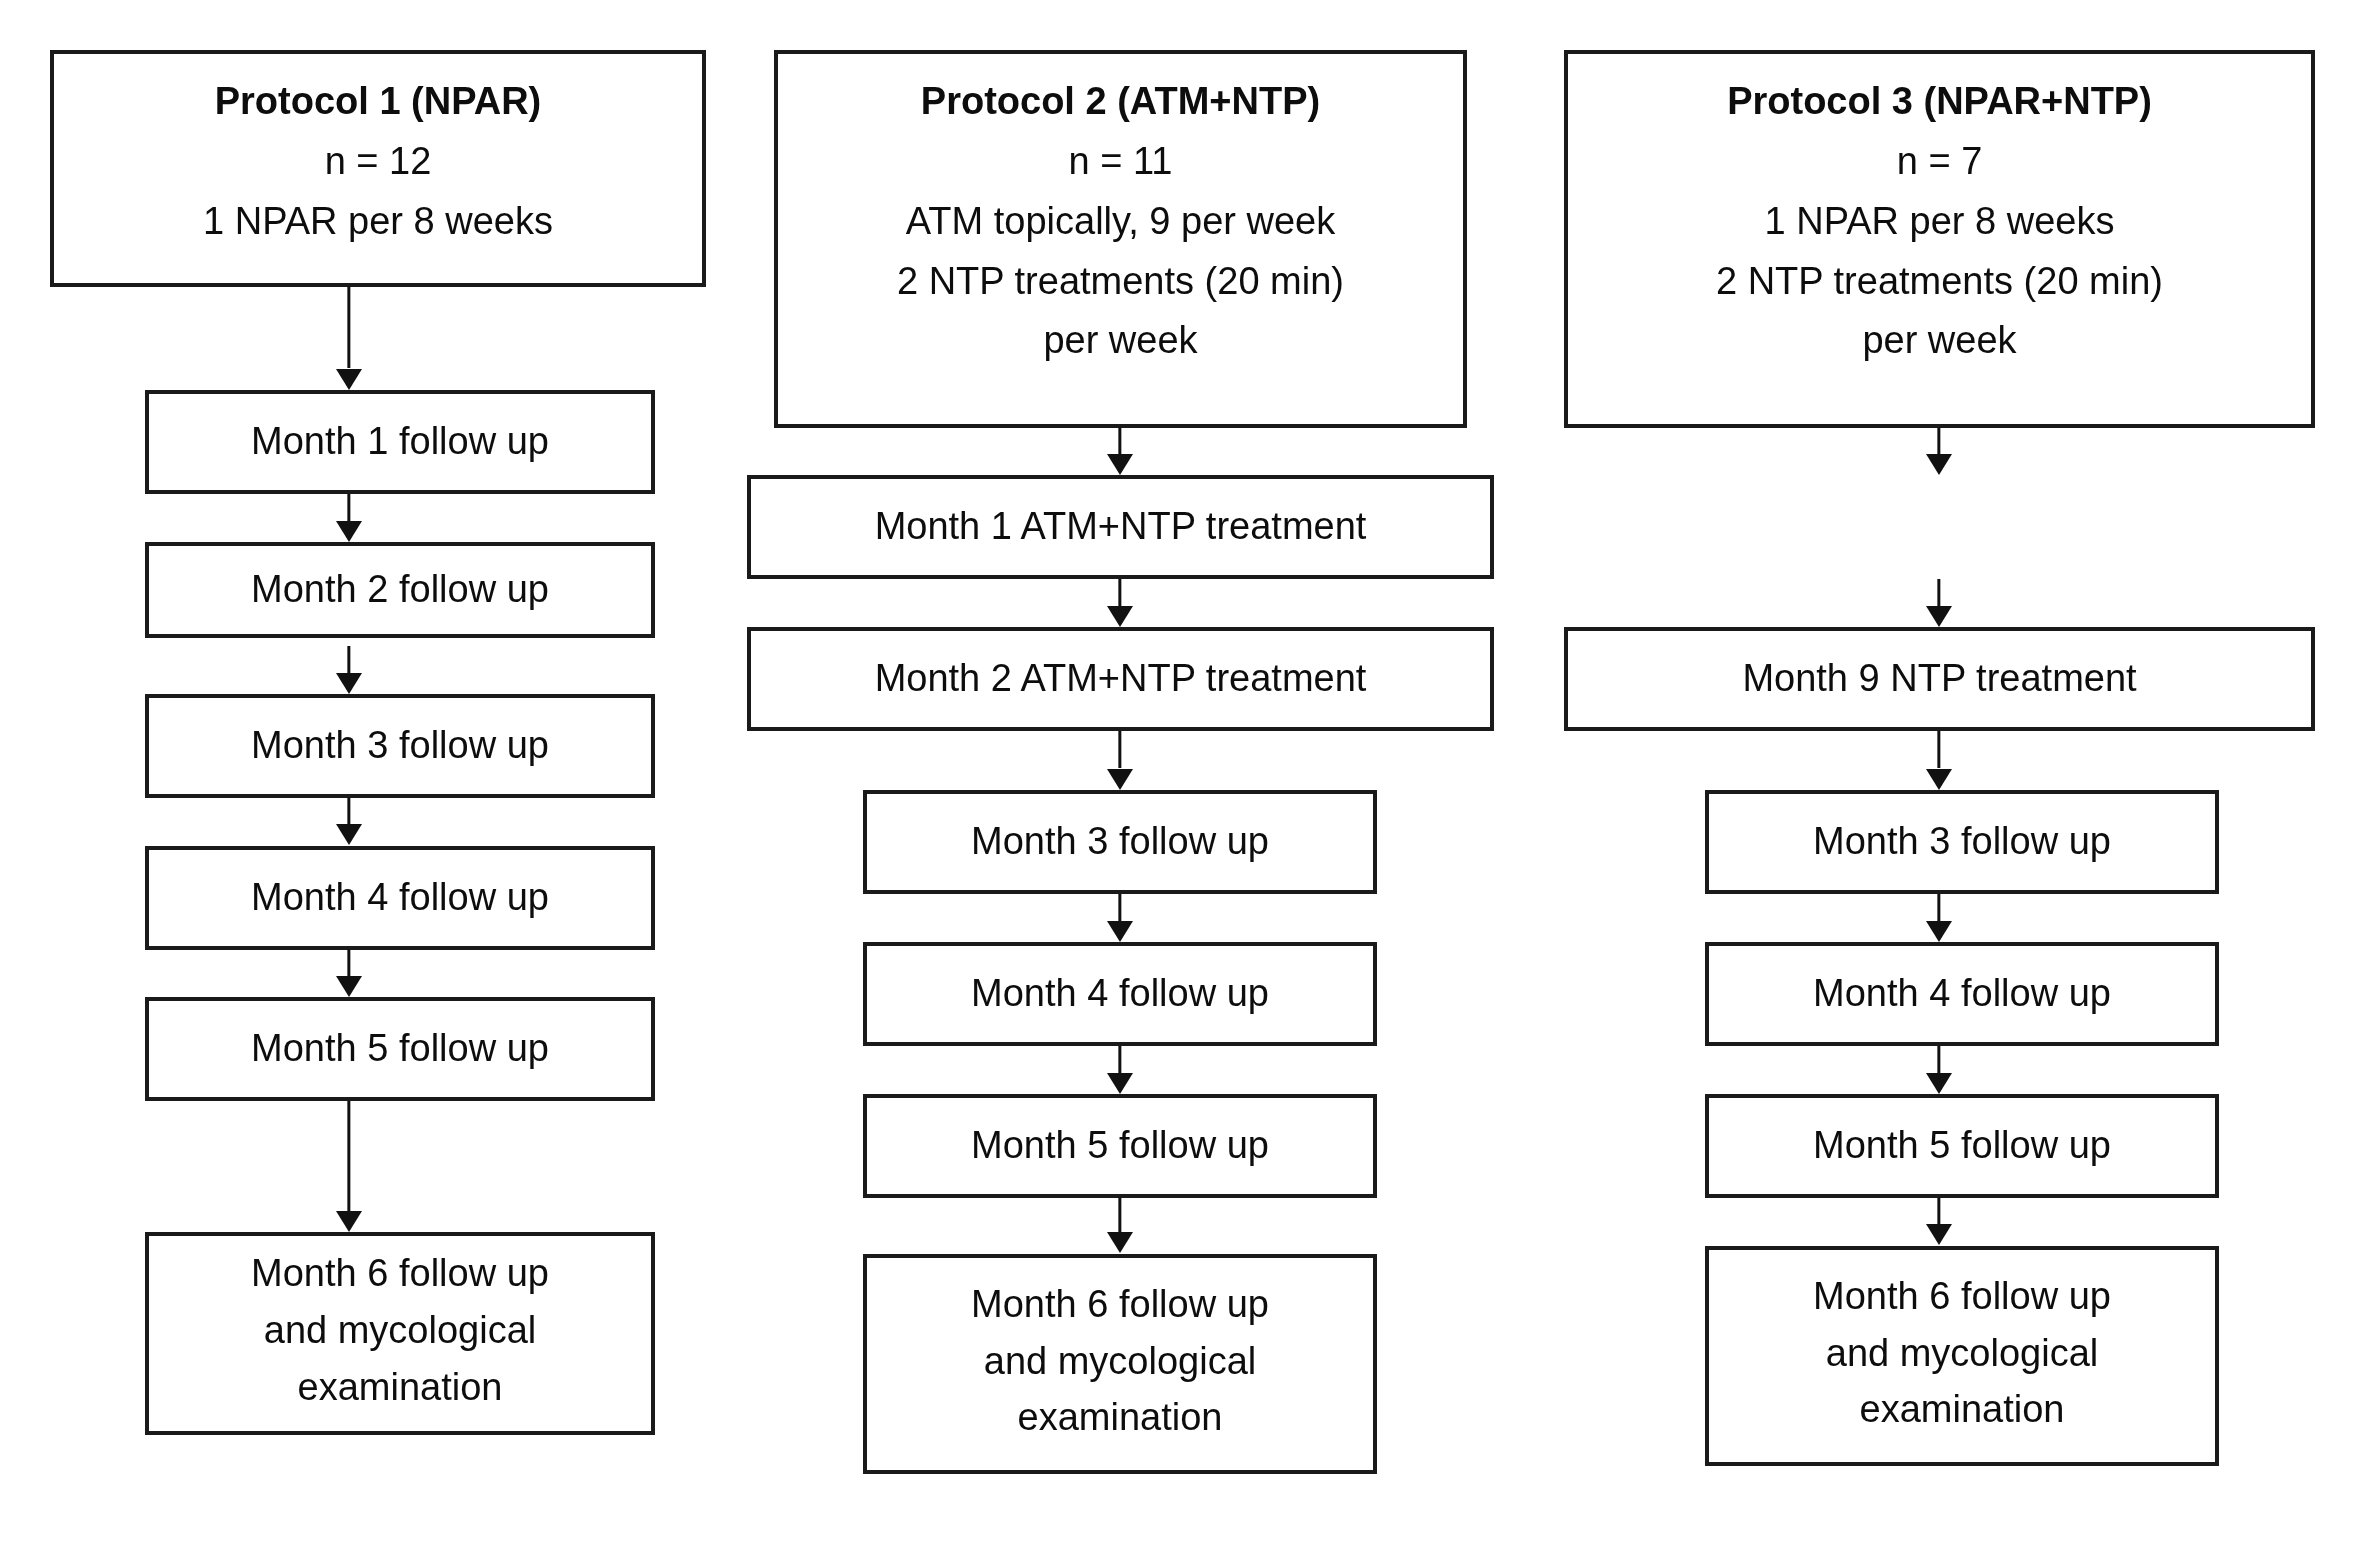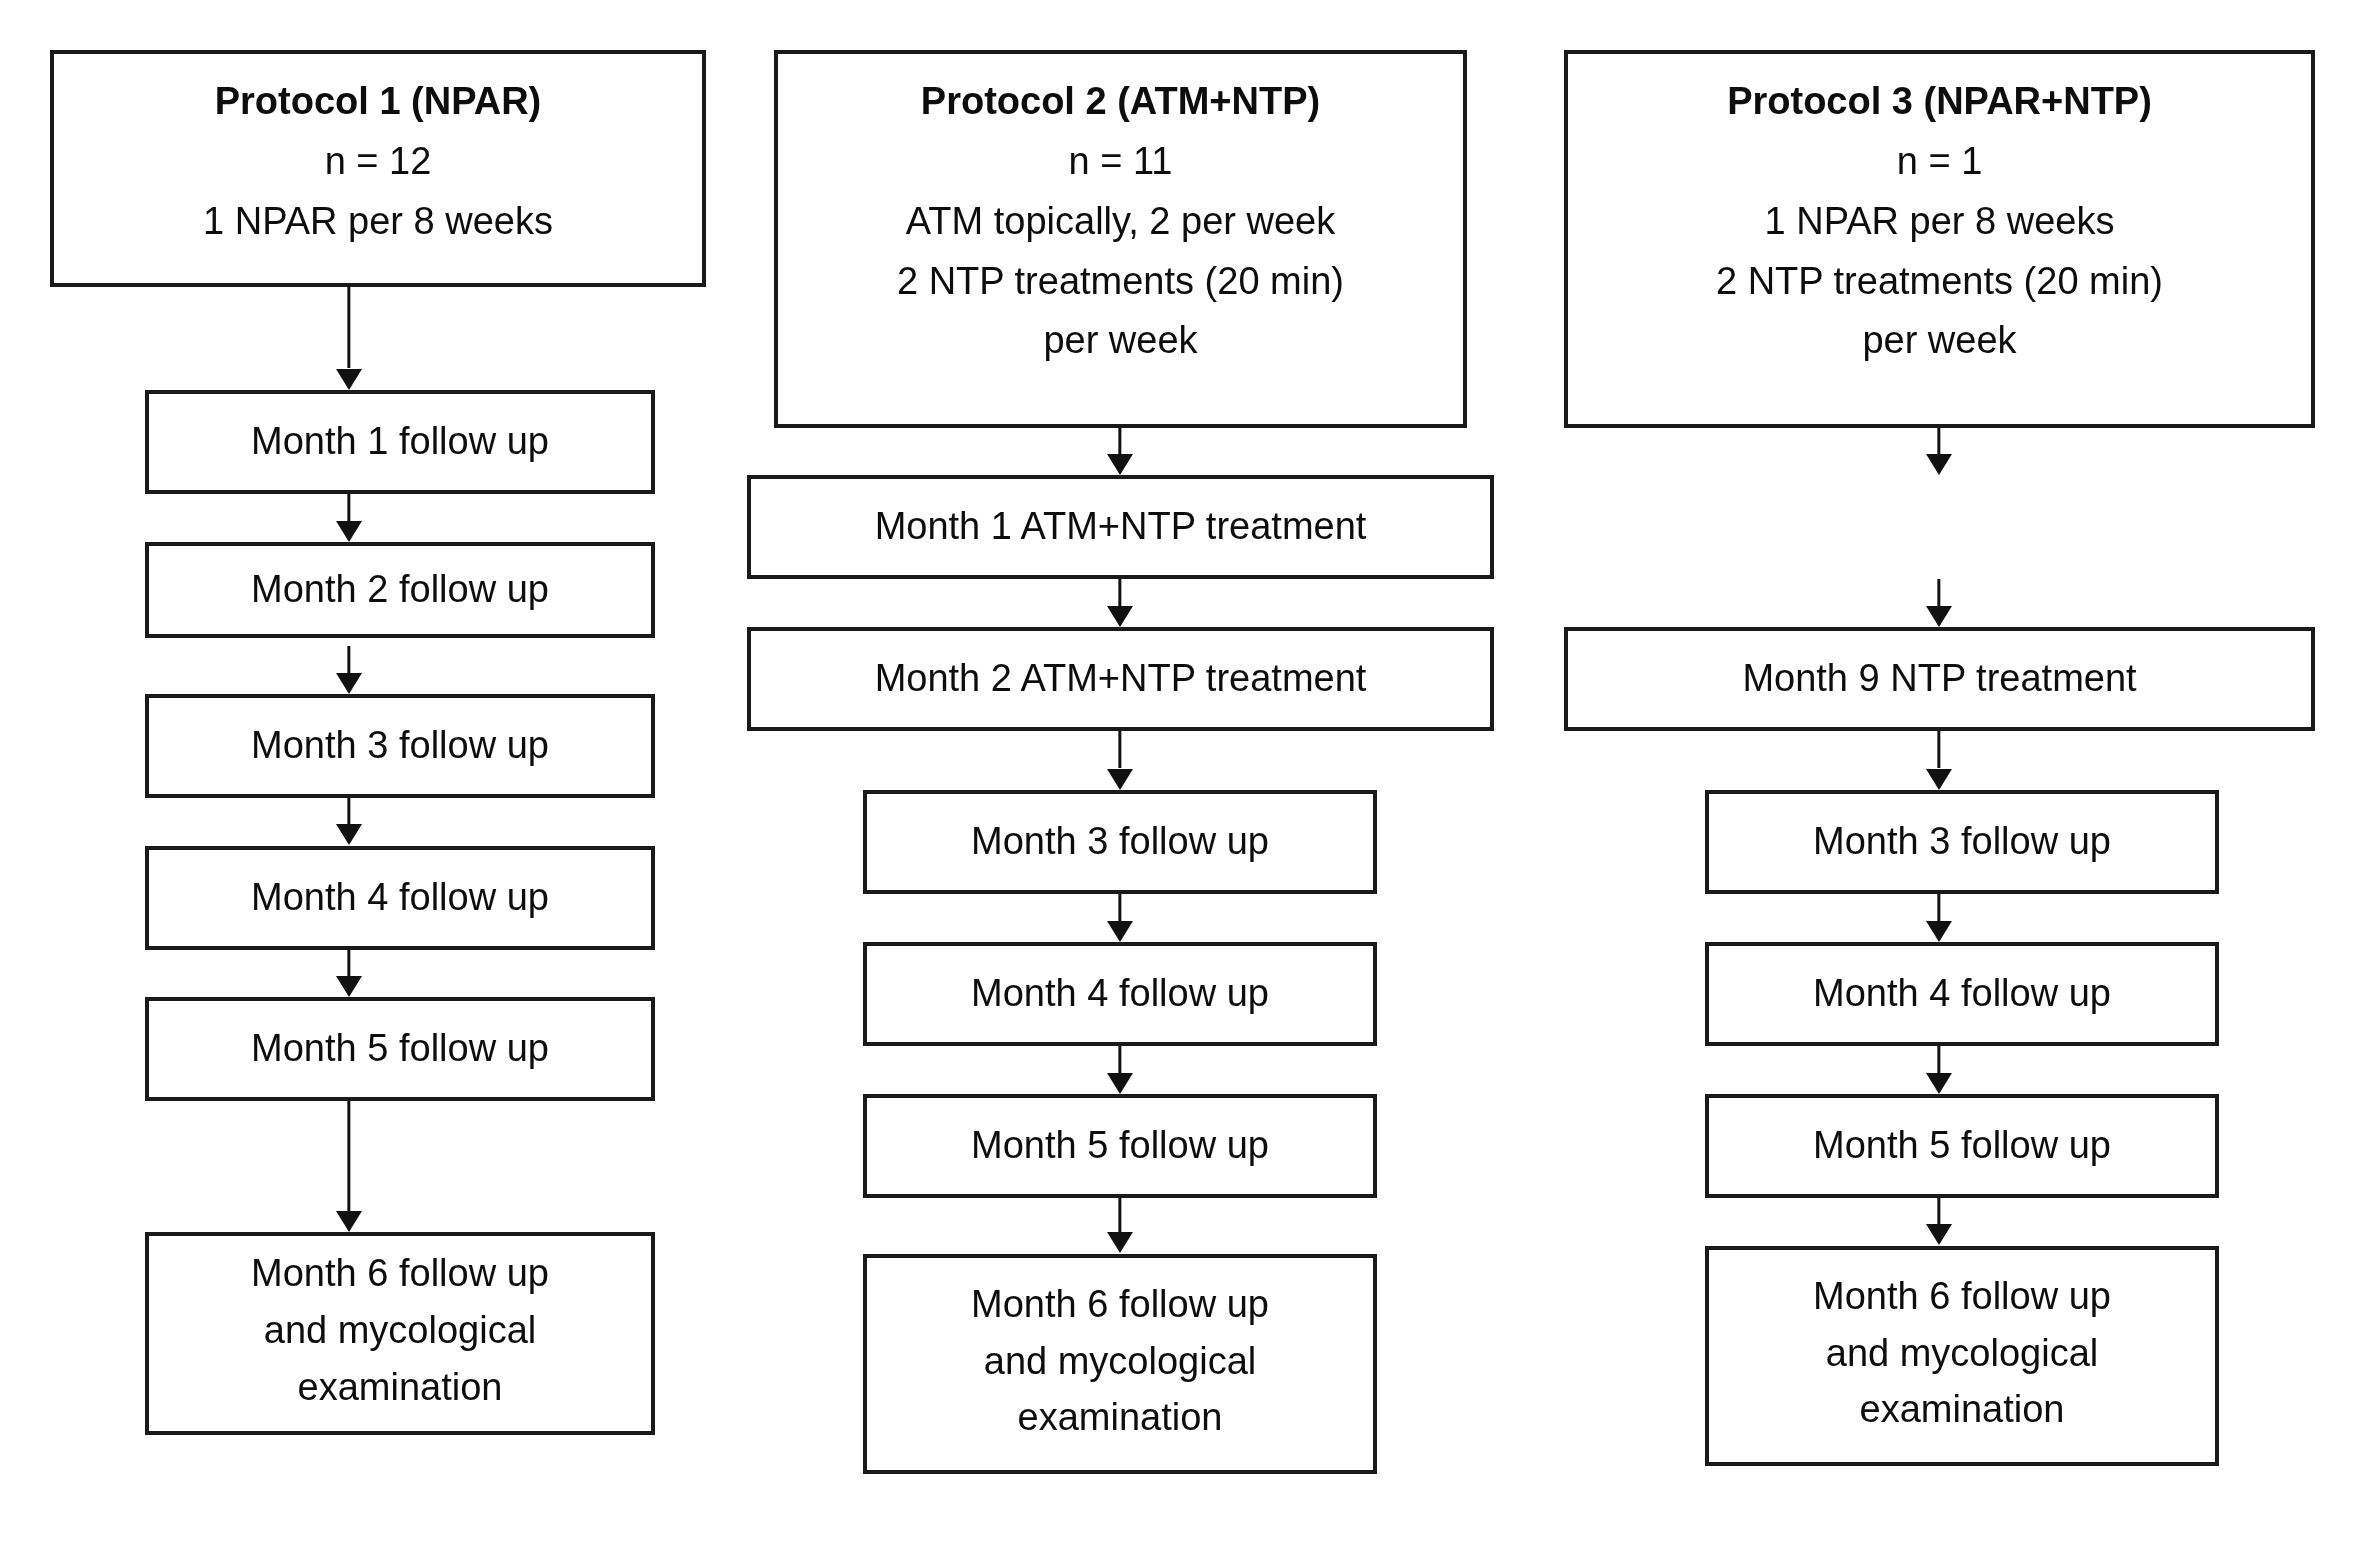--- a/index.html
+++ b/index.html
@@ -138,21 +138,21 @@
 
   <div class="node multi" style="left:145px; top:1232px; width:510px; height:203px;">
     <span class="ln">Month 6 follow up</span>
     <span class="ln">and mycological</span>
     <span class="ln">examination</span>
   </div>
 
   <div class="node header" style="left:774px; top:50px; width:693px; height:378px;">
     <span class="ln bold">Protocol 2 (ATM+NTP)</span>
     <span class="ln nval">n = 11</span>
-    <span class="ln">ATM topically, 2 per week</span>
+    <span class="ln">ATM topically, 9 per week</span>
     <span class="ln">2 NTP treatments (20 min)</span>
     <span class="ln">per week</span>
   </div>
 
   <div class="connector" style="left:1095px; top:427px; width:50px; height:48px;">
     <div class="shaft" style="height:26.6px;"></div>
     <div class="head"></div>
   </div>
 
   <div class="node" style="left:747px; top:475px; width:747px; height:104px;">
@@ -201,21 +201,21 @@
   </div>
 
   <div class="node multi" style="left:863px; top:1254px; width:514px; height:220px;">
     <span class="ln">Month 6 follow up</span>
     <span class="ln">and mycological</span>
     <span class="ln">examination</span>
   </div>
 
   <div class="node header" style="left:1564px; top:50px; width:751px; height:378px;">
     <span class="ln bold">Protocol 3 (NPAR+NTP)</span>
-    <span class="ln nval">n = 1</span>
+    <span class="ln nval">n = 7</span>
     <span class="ln">1 NPAR per 8 weeks</span>
     <span class="ln">2 NTP treatments (20 min)</span>
     <span class="ln">per week</span>
   </div>
 
   <div class="connector" style="left:1914px; top:427px; width:50px; height:48px;">
     <div class="shaft" style="height:26.6px;"></div>
     <div class="head"></div>
   </div>
 

